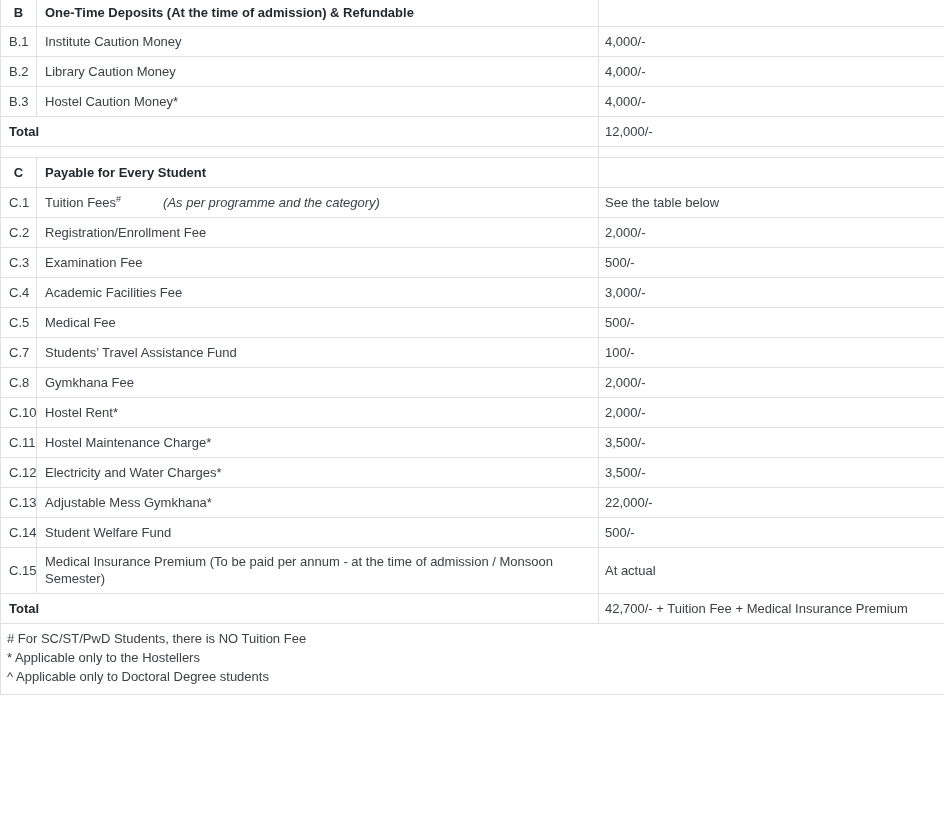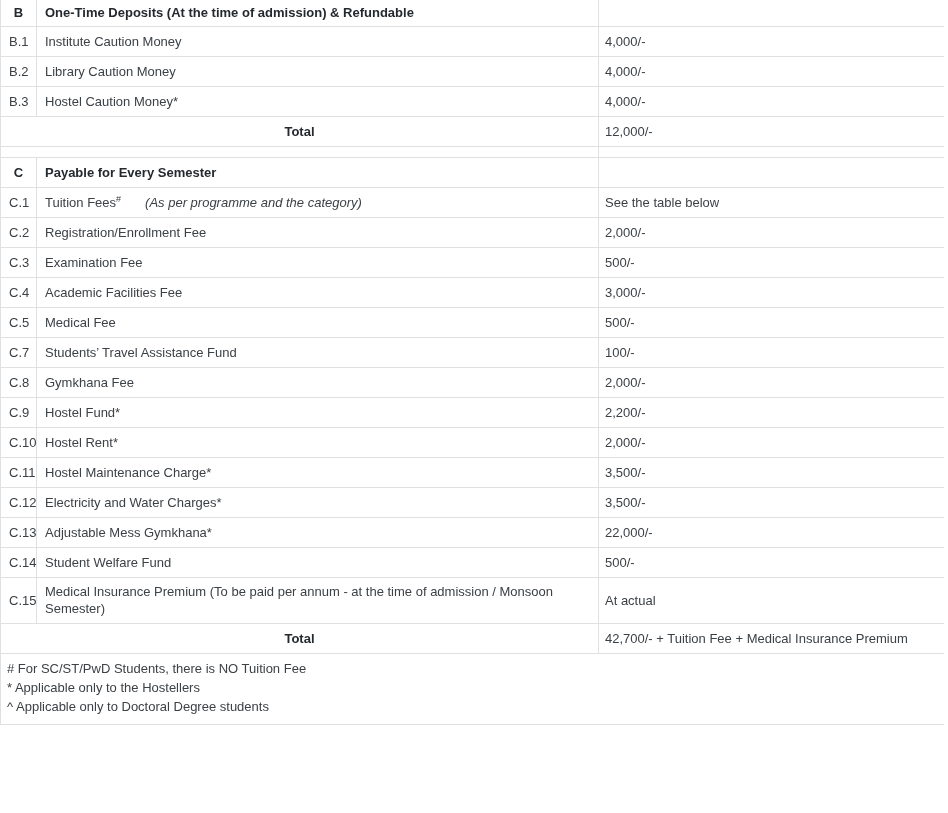--- a/index.html
+++ b/index.html
@@ -32,29 +32,29 @@
   }
   table.fees td:last-child { border-right: 0; padding-left: 6px; }
   table.fees tr:first-child td { border-top: 0; }
 
   td.c-code { text-align: center; padding: 0 2px; }
   td.c-desc { padding-left: 22px; padding-right: 14px; }
   td.c-amt  { padding-left: 9px;  padding-right: 6px; }
 
   .bold, td.c-title, td.c-total { font-weight: bold; color: #24292e; }
   td.c-title { padding-left: 22px; }
-  td.c-total { text-align: center; padding-right: 8px; }
+  td.c-total { text-align: left; padding-right: 8px; }
 
   tr.h-hdr  td { height: 26px; }
   tr.h-std  td { height: 30px; }
   tr.h-sp   td { height: 11px; padding: 0; }
   tr.h-tall td { height: 46px; line-height: 17px; }
 
   sup.fee-sup { font-size: 9px; line-height: 0; }
-  .fee-note { font-style: italic; margin-left: 24px; }
+  .fee-note { font-style: italic; margin-left: 42px; }
 
   tr.footer-row td {
     padding: 5px 10px 8px 10px;
     line-height: 19px;
     height: 68px;
     vertical-align: top;
     margin-left: 28px;
   }
   .footnote { white-space: nowrap; }
 </style>
@@ -95,21 +95,21 @@
       <td class="c-amt">12,000/-</td>
     </tr>
 
     <tr class="h-sp">
       <td colspan="2"></td>
       <td></td>
     </tr>
 
     <tr class="h-std">
       <td class="c-code bold">C</td>
-      <td class="c-title">Payable for Every Semester</td>
+      <td class="c-title">Payable for Every Student</td>
       <td class="c-amt"></td>
     </tr>
     <tr class="h-std">
       <td class="c-code">C.1</td>
       <td class="c-desc"><span>Tuition Fees</span><sup class="fee-sup">#</sup><span class="fee-note">(As per programme and the category)</span></td>
       <td class="c-amt">See the table below</td>
     </tr>
     <tr class="h-std">
       <td class="c-code">C.2</td>
       <td class="c-desc">Registration/Enrollment Fee</td>
@@ -132,25 +132,20 @@
     </tr>
     <tr class="h-std">
       <td class="c-code">C.7</td>
       <td class="c-desc">Students’ Travel Assistance Fund</td>
       <td class="c-amt">100/-</td>
     </tr>
     <tr class="h-std">
       <td class="c-code">C.8</td>
       <td class="c-desc">Gymkhana Fee</td>
       <td class="c-amt">2,000/-</td>
-    </tr>
-    <tr class="h-std">
-      <td class="c-code">C.9</td>
-      <td class="c-desc">Hostel Fund*</td>
-      <td class="c-amt">2,200/-</td>
     </tr>
     <tr class="h-std">
       <td class="c-code">C.10</td>
       <td class="c-desc">Hostel Rent*</td>
       <td class="c-amt">2,000/-</td>
     </tr>
     <tr class="h-std">
       <td class="c-code">C.11</td>
       <td class="c-desc">Hostel Maintenance Charge*</td>
       <td class="c-amt">3,500/-</td>

